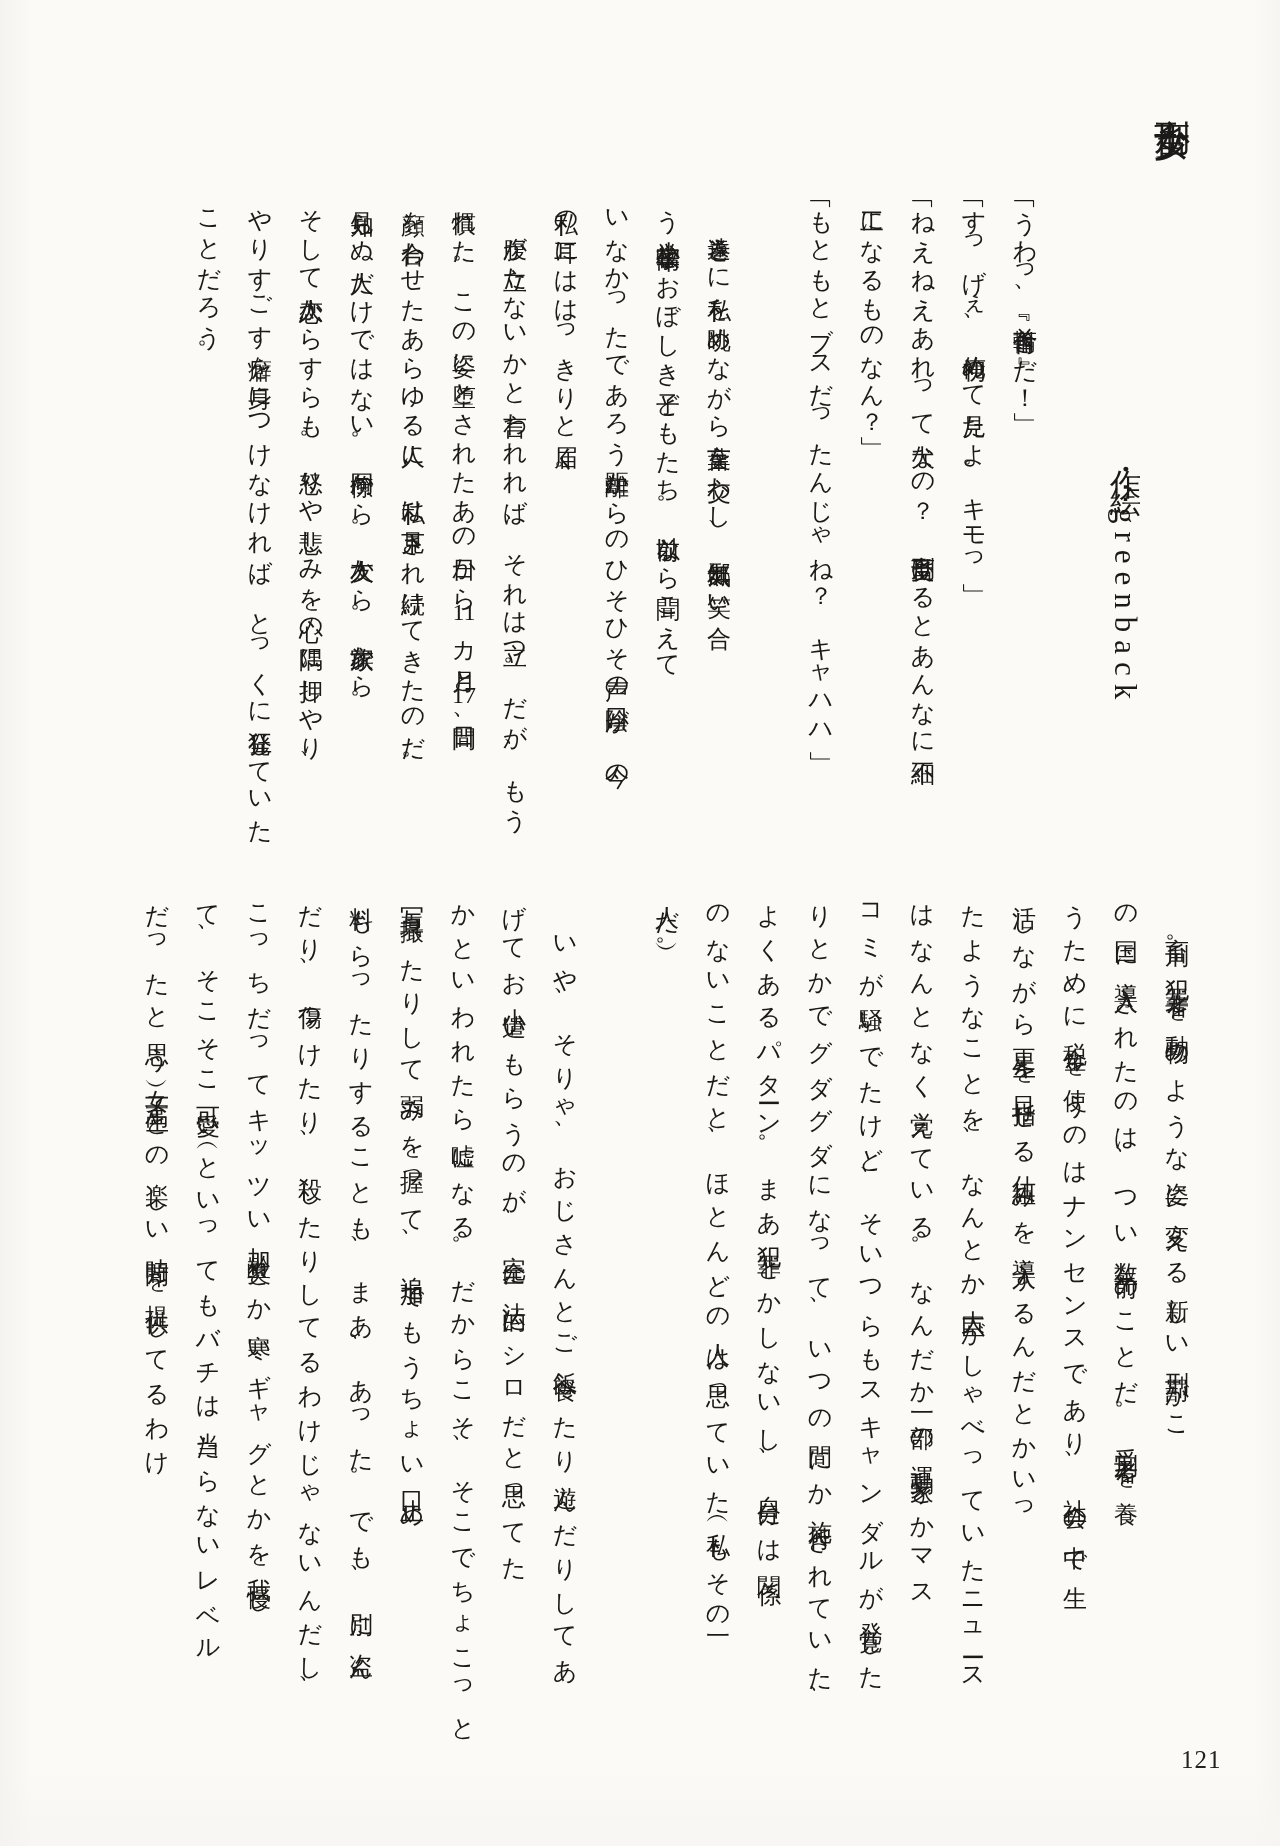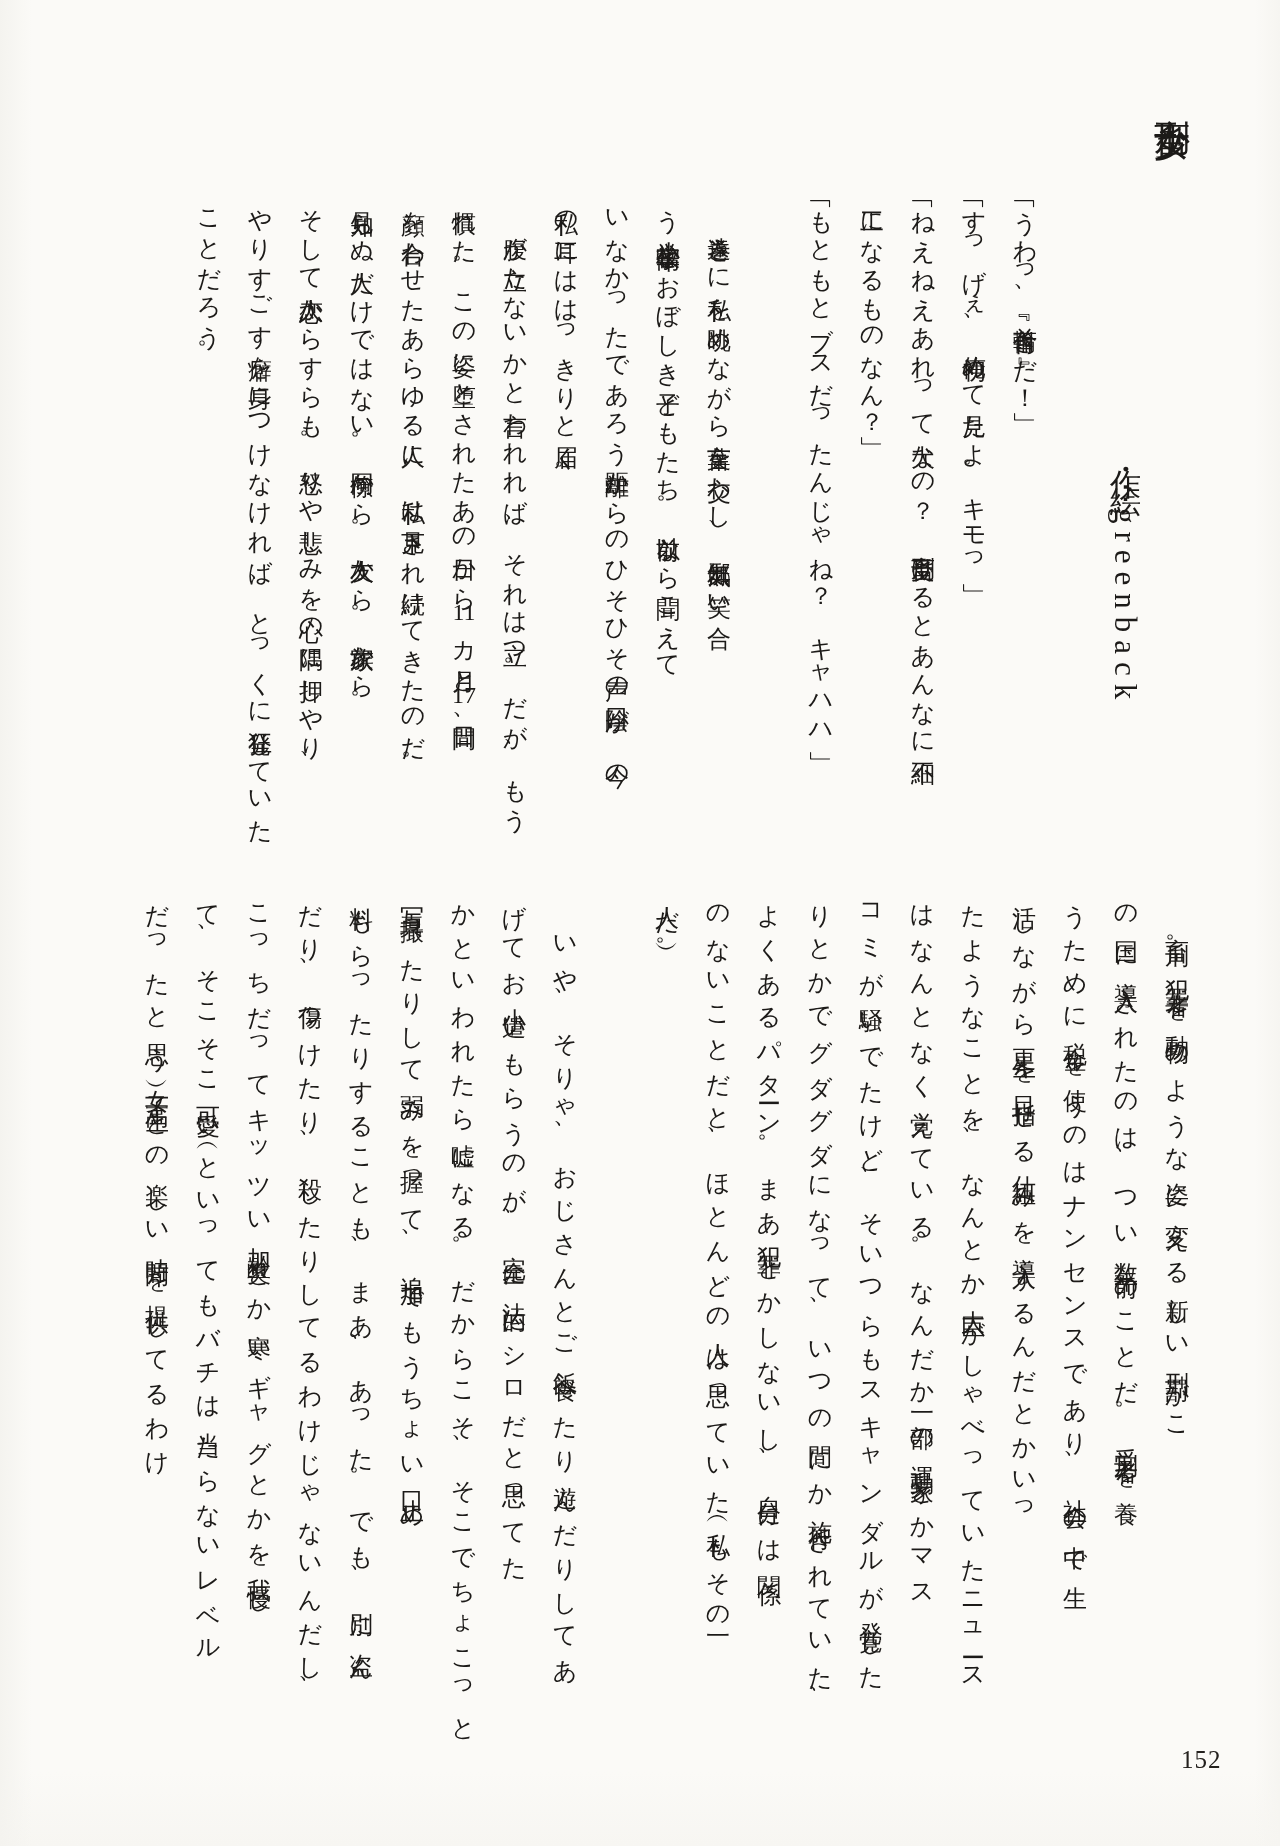--- a/index.html
+++ b/index.html
@@ -110,14 +110,14 @@
 　いや、そりゃ、おじさんとご飯食べたり遊んだりしてあ
 げてお小遣いもらうのが、完全に法的にシロだと思ってた
 かといわれたら嘘になる。だからこそ、そこでちょこっと
 写真撮ったりして弱みを握って、追加でもうちょい口止め
 料もらったりすることも、まあ、あった。でも、別に盗ん
 だり、傷つけたり、殺したりしてるわけじゃないんだし、
 こっちだってキッツい加齢臭とか寒いギャグとかを我慢し
 て、そこそこ可愛い（といってもバチは当たらないレベル
 だったと思う）女子高生との楽しい時間を提供してるわけ</div>
 
-  <div class="pagenum">152</div>
+  <div class="pagenum">121</div>
 </div>
 
 </body></html>

